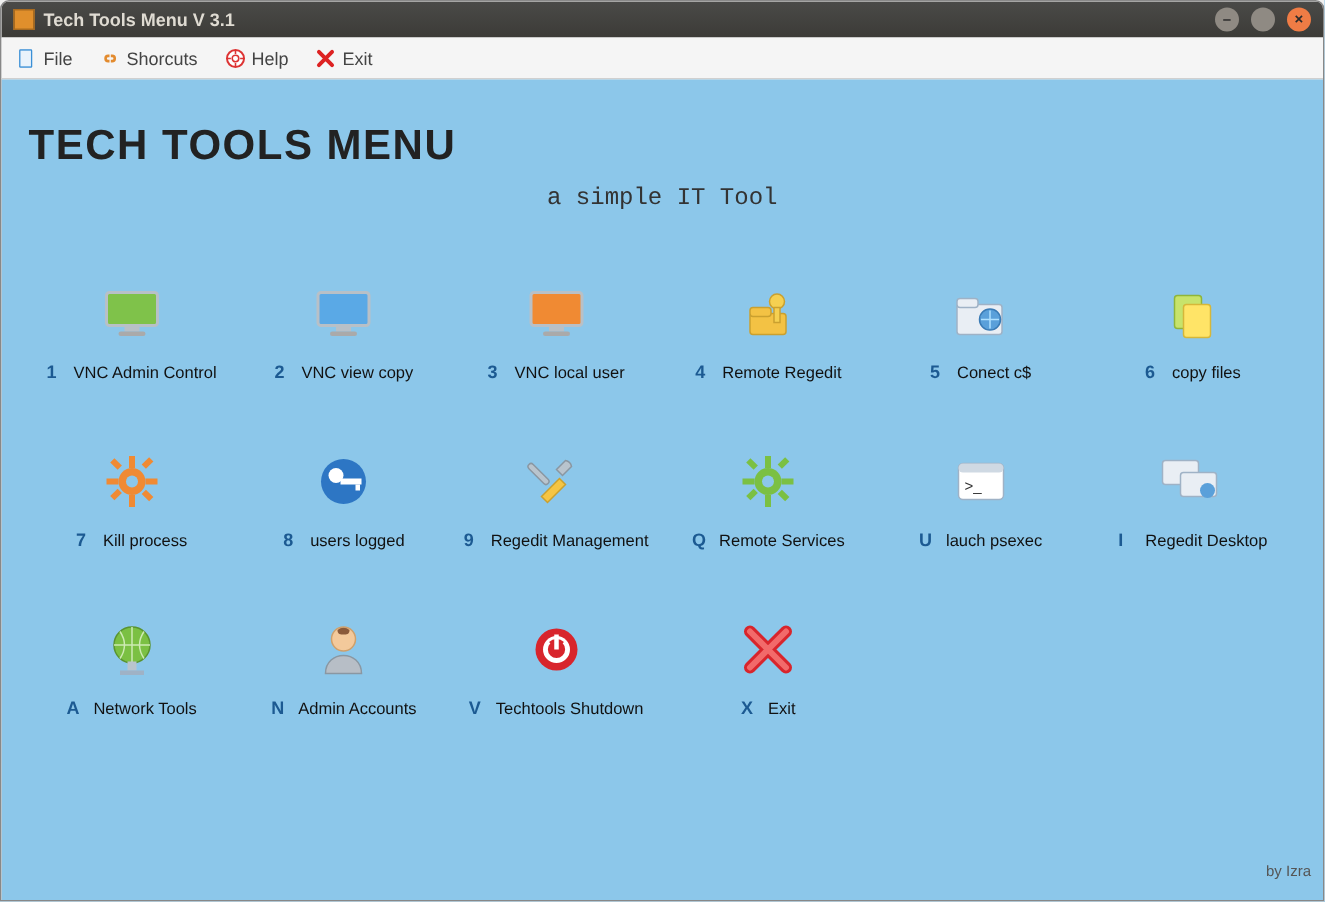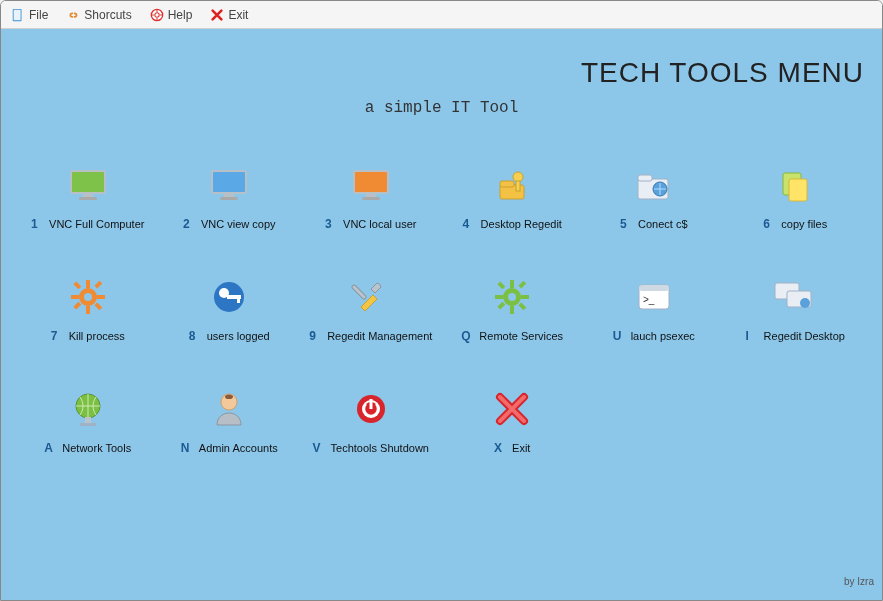--- a/index.html
+++ b/index.html
@@ -9,39 +9,47 @@
 .titlebar .app-icon{width:14px;height:14px;background:#e08f2c;border:1px solid #a86a1f;margin-right:6px}
 .titlebar .spacer{flex:1}
 .titlebar .win-btn{width:16px;height:16px;border-radius:50%;margin-left:8px;display:flex;align-items:center;justify-content:center;font-size:10px;color:#2b2b2b}
 .win-min{background:#8f8a83}
 .win-max{background:#8f8a83}
 .win-close{background:#ef7c45}
 .menubar{height:28px;background:#f5f5f5;border-bottom:1px solid #d0d0d0;display:flex;align-items:center;padding:0 10px;gap:18px}
 .menubar .mitem{display:flex;align-items:flex-start;gap:4px;font-size:12px;color:#444;cursor:pointer}
 .menubar svg{width:14px;height:14px}
 .content{flex:1;background:#8cc7ea;position:relative;padding:28px 18px 0 18px}
-.heading{text-align:right;font-size:28px;letter-spacing:1px;color:#222;font-family:"Century Gothic",Arial,sans-serif;font-weight:normal}
+.heading{text-align:left;font-size:28px;letter-spacing:1px;color:#222;font-family:"Century Gothic",Arial,sans-serif;font-weight:bold}
 .subheading{text-align:center;font-size:16px;color:#333;margin-top:10px;font-family:Liberation Mono, monospace}
 .grid{margin-top:46px;display:grid;grid-template-columns:repeat(6,1fr);row-gap:44px;column-gap:4px}
 .cell{display:flex;flex-direction:column;align-items:center}
 .iconbox{width:44px;height:44px;display:flex;align-items:center;justify-content:center}
 .lbl{display:flex;align-items:baseline;gap:8px;margin-top:10px;font-size:11px;color:#111}
 .lbl .key{color:#1c5a92;font-weight:bold;font-size:12px;width:10px;text-align:left}
 .footer{position:absolute;bottom:13px;right:8px;font-size:10px;color:#555}
 
 .monitor{width:36px;height:30px;position:relative}
 .monitor .scr{width:36px;height:24px;border:2px solid #b8c0c7;border-radius:3px}
 .monitor .stand{position:absolute;left:13px;top:24px;width:10px;height:3px;background:#b8c0c7}
 .monitor .base{position:absolute;left:9px;top:27px;width:18px;height:3px;background:#aaa;border-radius:2px}
 </style>
 </head>
 <body>
 
 <div class="window">
 
+  <div class="titlebar">
+    <div class="app-icon"></div>
+    <span>Tech Tools Menu V 3.1</span>
+    <div class="spacer"></div>
+    <div class="win-btn win-min">–</div>
+    <div class="win-btn win-max"></div>
+    <div class="win-btn win-close">×</div>
+  </div>
 
   <div class="menubar">
     <div class="mitem">
       <svg viewBox="0 0 16 16">
           <rect x="2" y="1" width="10" height="14" rx="1" fill="#3a8fd6"></rect>
           <rect x="3" y="2" width="8" height="12" fill="#eaf3fb"></rect>
         </svg>
       <span>File</span>
     </div>
     <div class="mitem">
@@ -75,21 +83,21 @@
       <div class="cell">
         <div class="iconbox">
           <div class="monitor">
               <div class="scr" style="background:#7fc24a"></div>
               <div class="stand"></div>
               <div class="base"></div>
             </div>
         </div>
         <div class="lbl">
             <span class="key">1</span>
-            <span>VNC Full Computer</span>
+            <span>VNC Admin Control</span>
           </div>
       </div>
 
       <div class="cell">
         <div class="iconbox">
           <div class="monitor">
               <div class="scr" style="background:#5aa9e6"></div>
               <div class="stand"></div>
               <div class="base"></div>
             </div>
@@ -118,21 +126,21 @@
         <div class="iconbox">
           <svg width="40" height="40" viewBox="0 0 40 40">
               <rect x="8" y="20" width="24" height="14" rx="2" fill="#f3c244" stroke="#caa02f"></rect>
               <rect x="8" y="16" width="14" height="6" rx="2" fill="#f3c244" stroke="#caa02f"></rect>
               <circle cx="26" cy="12" r="5" fill="#f5d051" stroke="#caa02f"></circle>
               <rect x="24" y="16" width="4" height="10" fill="#f5d051" stroke="#caa02f"></rect>
             </svg>
         </div>
         <div class="lbl">
             <span class="key">4</span>
-            <span>Desktop Regedit</span>
+            <span>Remote Regedit</span>
           </div>
       </div>
 
       <div class="cell">
         <div class="iconbox">
           <svg width="40" height="40" viewBox="0 0 40 40">
               <rect x="4" y="14" width="30" height="20" rx="2" fill="#e9eef4" stroke="#9fb2c6"></rect>
               <rect x="4" y="10" width="14" height="6" rx="2" fill="#e9eef4" stroke="#9fb2c6"></rect>
               <circle cx="26" cy="24" r="7" fill="#5aa0da" stroke="#3a7bb5"></circle>
               <path d="M20 24h12M26 18v12" stroke="#aee0ff" stroke-width="1"></path>

